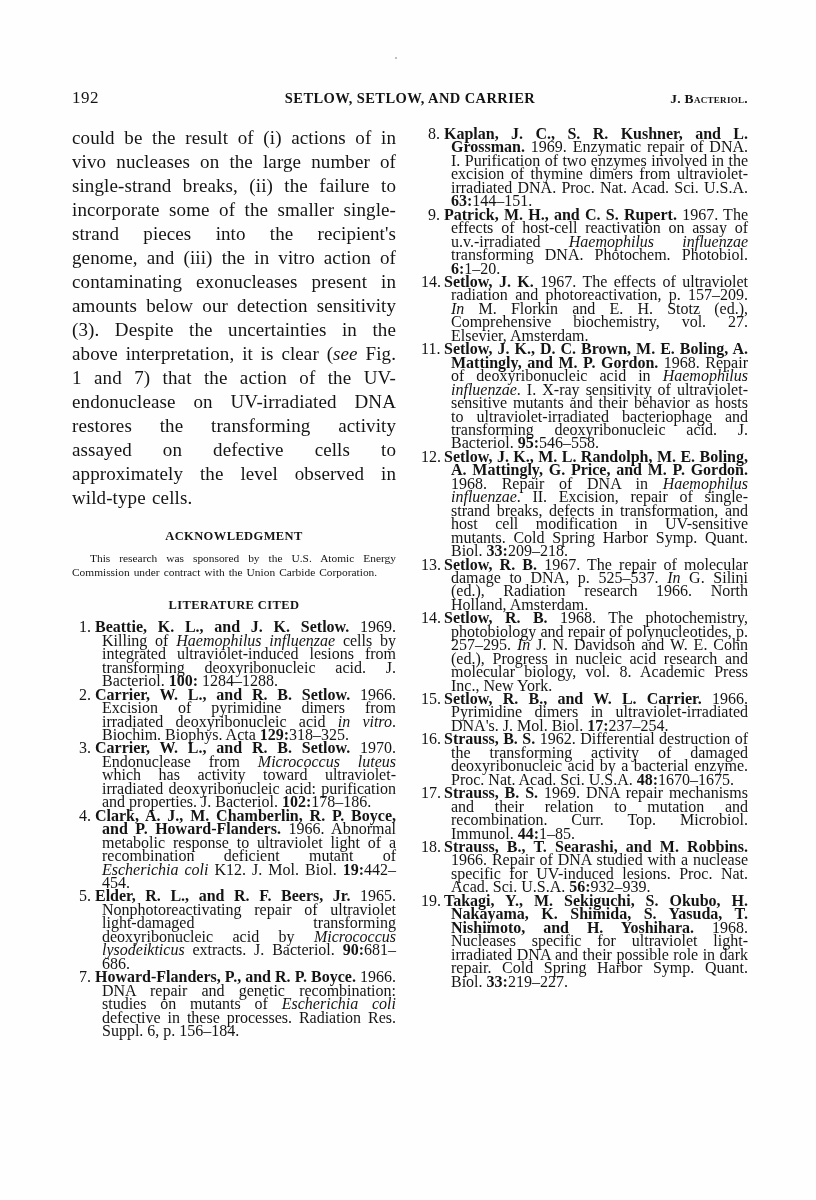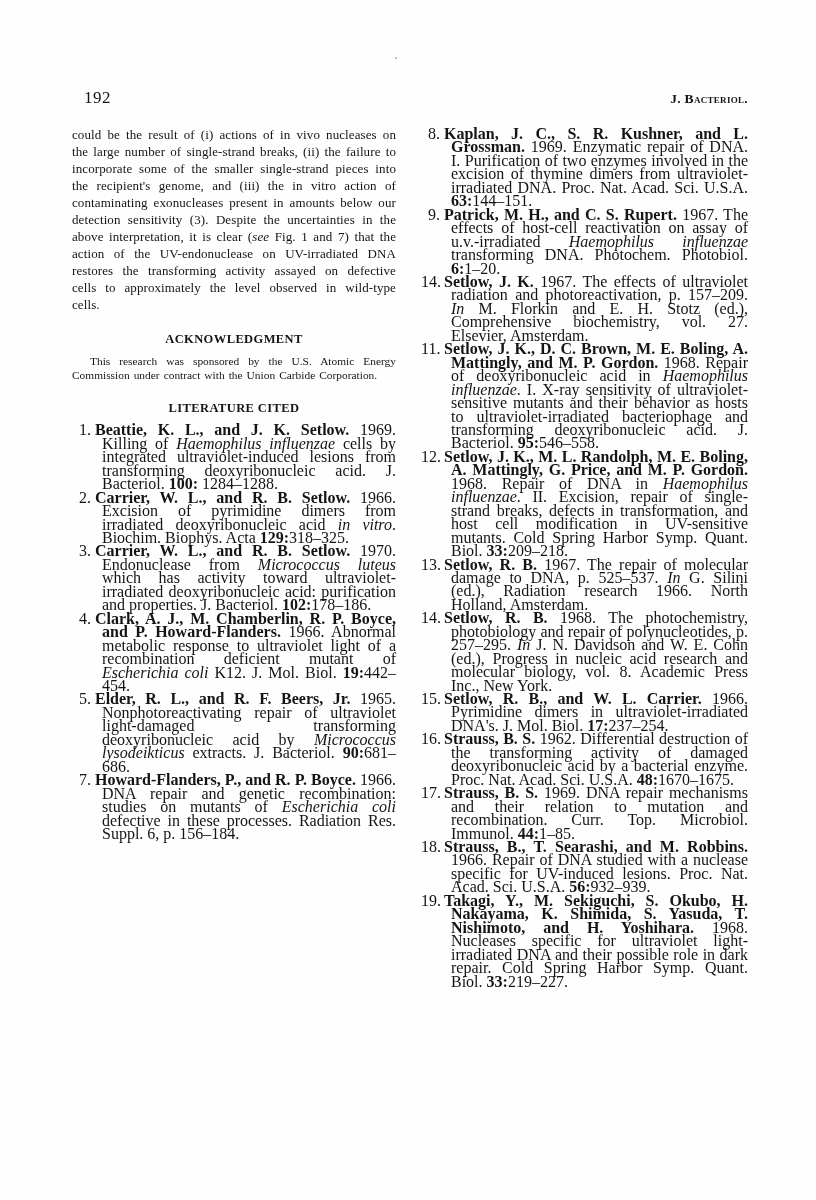--- a/index.html
+++ b/index.html
@@ -17,42 +17,42 @@
     position: absolute; left: 395px; top: 57px;
     width: 2px; height: 2px; background: #aaa; border-radius: 50%;
   }
 
   .header {
     position: absolute; top: 88px; left: 72px; width: 676px;
     height: 20px;
   }
   .page-number {
     position: absolute; left: 0; top: 0;
-    font-size: 17px; letter-spacing: 0.5px; margin-left: 12px;
+    font-size: 17px; letter-spacing: 0.5px;
   }
   .running-head {
     position: absolute; left: 0; right: 0; top: 2px;
     text-align: center;
     font-size: 14.5px; font-weight: bold; letter-spacing: 0.4px;
   }
   .journal-name {
     position: absolute; right: 0; top: 3px;
     font-size: 13.5px; font-weight: bold; font-variant: small-caps;
     letter-spacing: 0.3px;
   }
 
   .columns {
     position: absolute; top: 126px; left: 72px;
     display: flex; gap: 25px;
   }
   .col-left  { width: 324px; }
   .col-right { width: 327px; }
 
   .body-paragraph {
-    font-size: 13px; line-height: 17px;
+    font-size: 19px; line-height: 24px;
     text-align: justify;
     letter-spacing: 0.1px;
     word-spacing: 1.5px;
   }
 
   .section-heading {
     font-size: 12.5px; font-weight: bold;
     text-align: center; letter-spacing: 0.4px;
     margin-top: 19px; margin-bottom: 7px;
   }
@@ -78,20 +78,21 @@
 </style>
 </head>
 <body>
 
 <div class="page">
 
   <div class="speck"></div>
 
   <div class="header">
     <span class="page-number">192</span>
+    <span class="running-head">SETLOW, SETLOW, AND CARRIER</span>
     <span class="journal-name">J. Bacteriol.</span>
   </div>
 
   <div class="columns">
 
     <div class="col-left">
       <div class="body-paragraph">could be the result of (i) actions of in vivo nucleases on the large number of single-strand breaks, (ii) the failure to incorporate some of the smaller single-strand pieces into the recipient's genome, and (iii) the in vitro action of contaminating exonucleases present in amounts below our detection sensitivity (3). Despite the uncertainties in the above interpretation, it is clear (<i>see</i> Fig. 1 and 7) that the action of the UV-endonuclease on UV-irradiated DNA restores the transforming activity assayed on defective cells to approximately the level observed in wild-type cells.</div>
 
       <div class="section-heading">ACKNOWLEDGMENT</div>
       <div class="ack-text">This research was sponsored by the U.S. Atomic Energy Commission under contract with the Union Carbide Corporation.</div>

